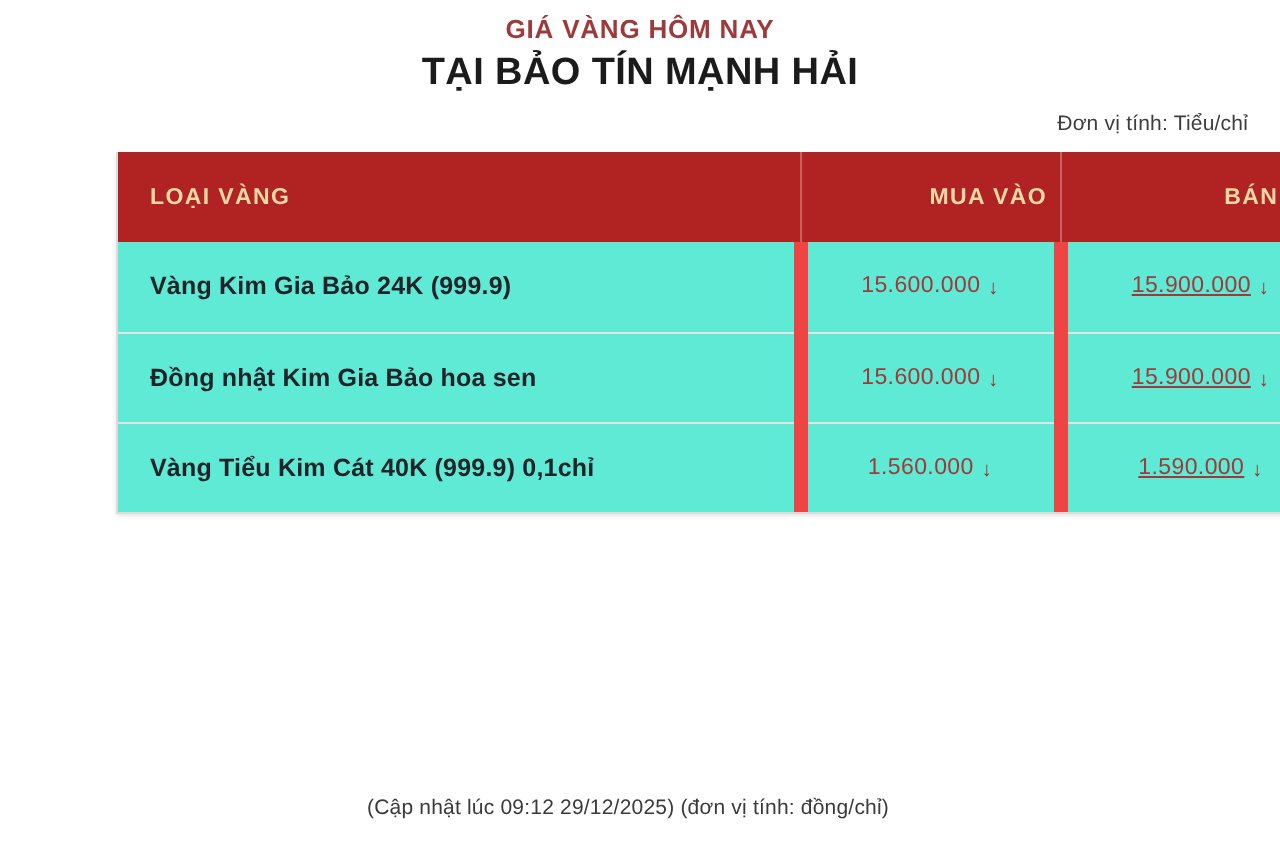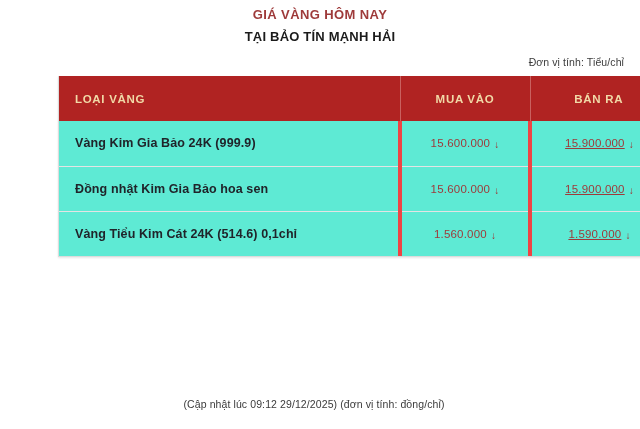--- a/index.html
+++ b/index.html
@@ -30,21 +30,21 @@
   }
   .title-main {
     font-size: 13px;
     font-weight: 700;
     letter-spacing: 0.4px;
     color: #9e3a3a;
     line-height: 17px;
     margin: 0;
   }
   .title-sub {
-    font-size: 13px;
+    font-size: 19px;
     font-weight: 700;
     letter-spacing: 0.2px;
     color: #1b1b1b;
     line-height: 23px;
     margin: 2px 0 0 0;
   }
 
   
   .unit-note {
     position: absolute;
@@ -84,29 +84,29 @@
     font-weight: 700;
     letter-spacing: 0.7px;
     height: 45px;
     padding: 0 16px;
     text-align: left;
     border-right: 1px solid #c9615f;
     box-sizing: border-box;
   }
   thead th.th-buy,
   thead th.th-sell {
-    text-align: center;
+    text-align: right;
     padding: 0 6px;
   }
   thead th.th-sell { border-right: none; }
 
   tbody td {
     height: 45px;
     border-top: 1px solid #e4e4e4;
-    border-right: 4px solid #ef4444;
+    border-right: 7px solid #ef4444;
     box-sizing: border-box;
     vertical-align: middle;
   }
   tbody tr:first-child td { border-top: none; }
   tbody td.cell-sell { border-right: none; text-decoration: underline; }
 
   td.cell-name {
     padding: 0 16px;
     font-size: 12.5px;
     font-weight: 700;
@@ -177,21 +177,21 @@
           <td class="cell-price cell-sell"><span class="price-val">15.900.000</span><span class="trend">↓</span></td>
         </tr>
 
         <tr>
           <td class="cell-name">Đồng nhật Kim Gia Bảo hoa sen</td>
           <td class="cell-price cell-buy"><span class="price-val">15.600.000</span><span class="trend">↓</span></td>
           <td class="cell-price cell-sell"><span class="price-val">15.900.000</span><span class="trend">↓</span></td>
         </tr>
 
         <tr>
-          <td class="cell-name">Vàng Tiểu Kim Cát 24K (514.6) 0,1chỉ</td>
+          <td class="cell-name">Vàng Tiểu Kim Cát 40K (999.9) 0,1chỉ</td>
           <td class="cell-price cell-buy"><span class="price-val">1.560.000</span><span class="trend">↓</span></td>
           <td class="cell-price cell-sell"><span class="price-val">1.590.000</span><span class="trend">↓</span></td>
         </tr>
 
 
 
 
       </tbody>
     </table>
   </div>

